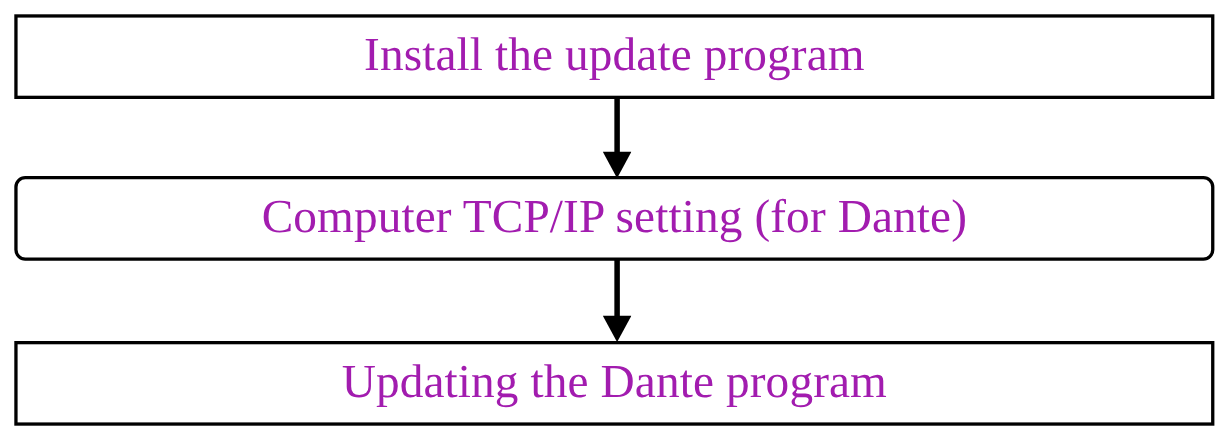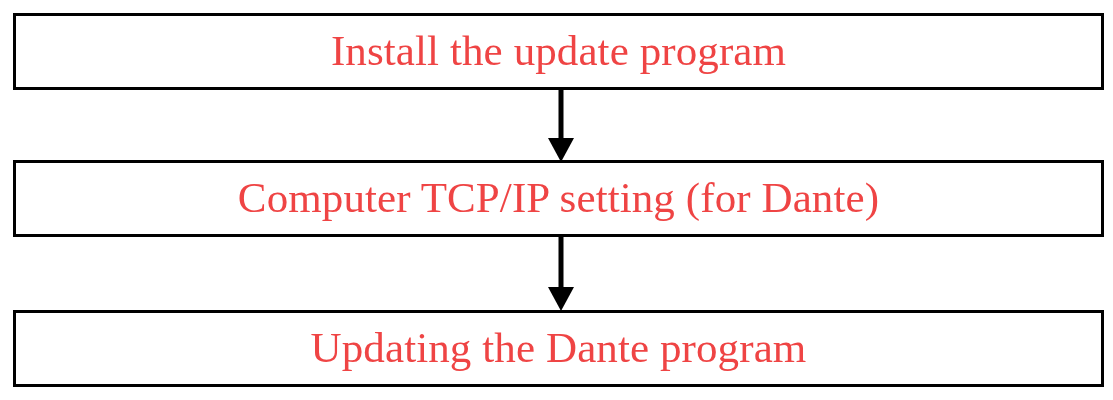--- a/index.html
+++ b/index.html
@@ -28,28 +28,28 @@
     width: 1091px;
     box-sizing: border-box;
     border: 3px solid #000000;
     background: #ffffff;
     display: flex;
     align-items: center;
     justify-content: center;
   }
 
   #box-1 { top: 13px;  height: 77px; }
-  #box-2 { top: 160px; height: 77px; }
+  #box-2 { top: 160px; height: 77px; border-radius: 10px; }
   #box-3 { top: 310px; height: 77px; }
 
   .step-label {
     font-family: "Liberation Serif", "DejaVu Serif", serif;
     font-size: 43px;
     line-height: 1;
-    color: #ef4444;
+    color: #a21caf;
     white-space: nowrap;
     letter-spacing: 0.1px;
     padding-bottom: 3px;
   }
 
   .connector {
     position: absolute;
     left: 548px;
     width: 26px;
   }

